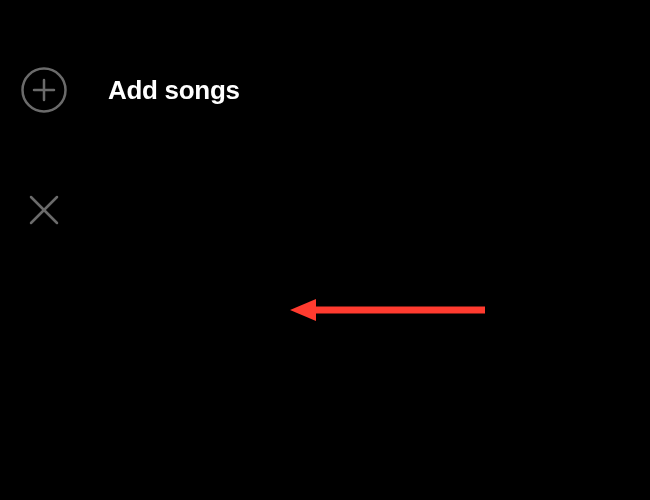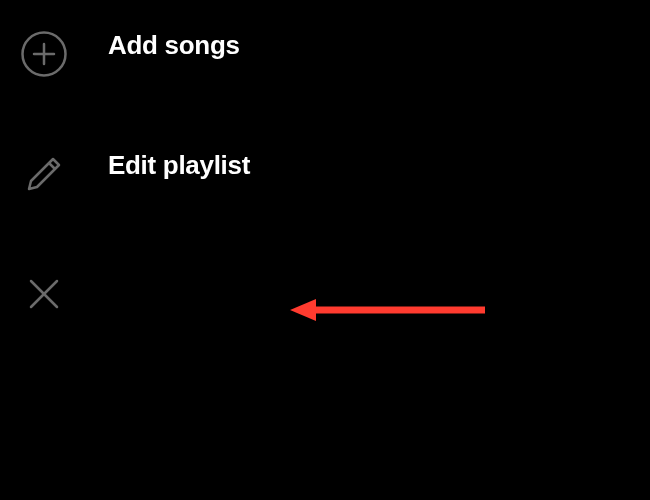--- a/index.html
+++ b/index.html
@@ -13,21 +13,21 @@
       background: #000000;
       font-family: -apple-system, BlinkMacSystemFont, "Segoe UI", Helvetica, Arial, sans-serif;
       overflow: hidden;
       position: relative;
     }
     .menu {
       padding-top: 30px;
     }
     .menu-item {
       display: flex;
-      align-items: flex-start;
+      align-items: center;
       padding: 0 20px;
       height: 120px;
       cursor: pointer;
     }
     .icon {
       width: 48px;
       height: 48px;
       display: flex;
       align-items: center;
       justify-content: center;
@@ -62,29 +62,20 @@
       <svg width="46" height="46" viewBox="0 0 46 46" fill="none">
         <circle cx="23" cy="23" r="21.5" stroke="#6b6b6b" stroke-width="2.5"></circle>
         <line x1="23" y1="13" x2="23" y2="33" stroke="#6b6b6b" stroke-width="2.5" stroke-linecap="round"></line>
         <line x1="13" y1="23" x2="33" y2="23" stroke="#6b6b6b" stroke-width="2.5" stroke-linecap="round"></line>
       </svg>
     </span>
     <span class="label">Add songs</span>
   </div>
 
 
-  <div class="menu-item">
-    <span class="icon">
-      <svg width="46" height="46" viewBox="0 0 46 46" fill="none">
-        <path d="M 8 38 L 10 30 L 32 8 L 38 14 L 16 36 L 8 38 Z" stroke="#6b6b6b" stroke-width="2.5" fill="none" stroke-linejoin="round"></path>
-        <line x1="28" y1="12" x2="34" y2="18" stroke="#6b6b6b" stroke-width="2.5"></line>
-      </svg>
-    </span>
-    <span class="label">Edit playlist</span>
-  </div>
 
   <div class="menu-item">
     <span class="icon">
       <svg width="46" height="46" viewBox="0 0 46 46" fill="none">
         <line x1="10" y1="10" x2="36" y2="36" stroke="#6b6b6b" stroke-width="2.5" stroke-linecap="round"></line>
         <line x1="36" y1="10" x2="10" y2="36" stroke="#6b6b6b" stroke-width="2.5" stroke-linecap="round"></line>
       </svg>
     </span>
   </div>
 

